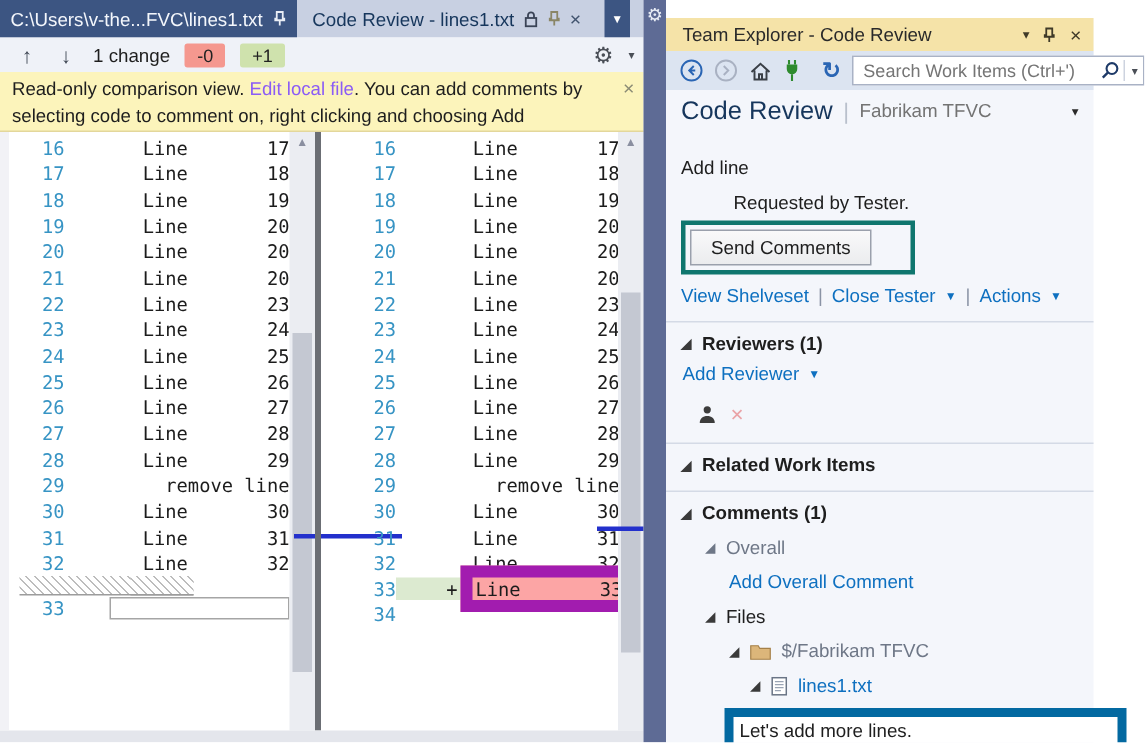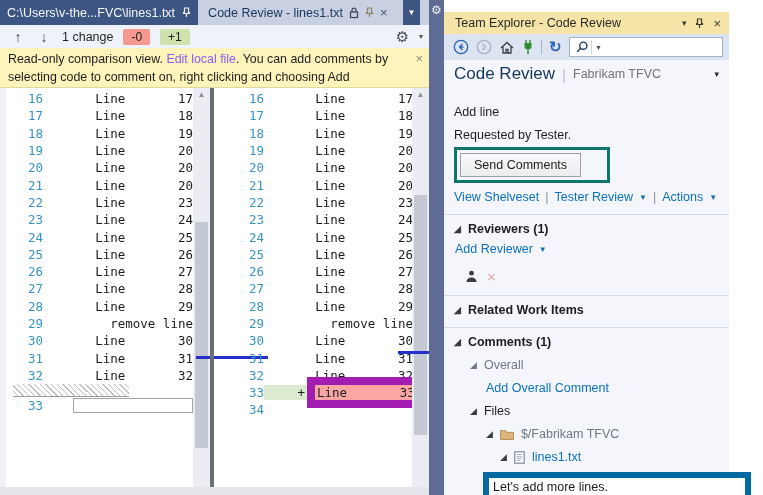--- a/index.html
+++ b/index.html
@@ -69,21 +69,21 @@
   .searchbox{flex:1;height:18px;background:#fff;border:1px solid #a9b2c5;display:flex;align-items:center;padding-left:5px;}
   .searchbox input{border:none;outline:none;flex:1;font-size:12px;font-family:"Liberation Sans",sans-serif;color:#444;background:transparent;min-width:0;}
   .searchbox .ssep{width:1px;height:14px;background:#cdd3df;margin:0 2px;}
   .tehead{height:28px;display:flex;align-items:center;padding:0 10px;gap:7px;}
   .tehead .big{font-size:17px;color:#16365c;}
   .tehead .bar{color:#b9c0cc;font-size:15px;}
   .tehead .ctx{color:#737373;font-size:12.5px;flex:1;}
   .tebody{padding:0 10px;}
   .tebody a{color:#0e70c0;text-decoration:none;}
   .summary{margin-top:17px;}
-  .requested{margin-top:9px;}
+  .requested{margin-top:9px;margin-left:35px;}
   .redwrap{display:inline-block;border:3px solid #0f766e;padding:3px 26px 3px 3px;margin-top:5px;background:transparent;}
   .sendbtn{font-size:12.5px;font-family:"Liberation Sans",sans-serif;padding:4px 13px;border:1px solid #9aa0ac;
            background:linear-gradient(#f9f9fa,#ebecee);color:#1e1e1e;}
   .linksrow{margin-top:7px;display:flex;align-items:center;gap:6px;}
   .lsep{color:#8a93a5;}
   .dcaret{font-size:8px;color:#0e70c0;}
   .sect{border-top:1px solid #d4dae6;margin:10px -10px 0 -10px;padding:7px 10px 0 10px;}
   .shead{display:flex;align-items:center;gap:7px;font-weight:bold;color:#1e1e1e;}
   .exp{font-size:9px;color:#3a3a3a;}
   .addrev{margin:6px 0 0 1px;display:flex;gap:6px;align-items:center;}
@@ -402,20 +402,21 @@
       <span>
         <svg width="12" height="16" viewBox="0 0 12 16">
             <path d="M4 1v3M8 1v3" stroke="#2e8b2e" stroke-width="1.4"></path>
             <path d="M2.5 4h7v3a3.5 3.5 0 0 1-7 0z" fill="#2e8b2e"></path>
             <path d="M6 10.5V15" stroke="#2e8b2e" stroke-width="1.4"></path>
           </svg>
       </span>
       <span class="navsep"></span>
       <span style="color:#2a65b4;font-size:15px;font-weight:bold;">↻</span>
       <div class="searchbox">
+        <input placeholder="Search Work Items (Ctrl+')" style="">
         <span>
           <svg width="14" height="14" viewBox="0 0 14 14">
               <circle cx="8.3" cy="5.7" r="3.6" fill="none" stroke="#1e3a68" stroke-width="1.4"></circle>
               <path d="M5.7 8.3 2.2 11.8" stroke="#1e3a68" stroke-width="1.6"></path>
             </svg>
         </span>
         <span class="ssep"></span>
         <span style="font-size:8px;color:#4a4f57;padding:0 3px;">▾</span>
       </div>
     </div>
@@ -431,21 +432,21 @@
       <div class="summary">Add line</div>
       <div class="requested">Requested by Tester.</div>
 
       <div class="redwrap">
         <button class="sendbtn">Send Comments</button>
       </div>
 
       <div class="linksrow">
         <a href="#">View Shelveset</a>
         <span class="lsep">|</span>
-        <a href="#">Tester Review</a>
+        <a href="#">Close Tester</a>
         <span class="dcaret">▼</span>
         <span class="lsep">|</span>
         <a href="#">Actions</a>
         <span class="dcaret">▼</span>
       </div>
 
       <div class="sect">
         <div class="shead">
           <span class="exp">◢</span>
           <span>Reviewers (1)</span>

